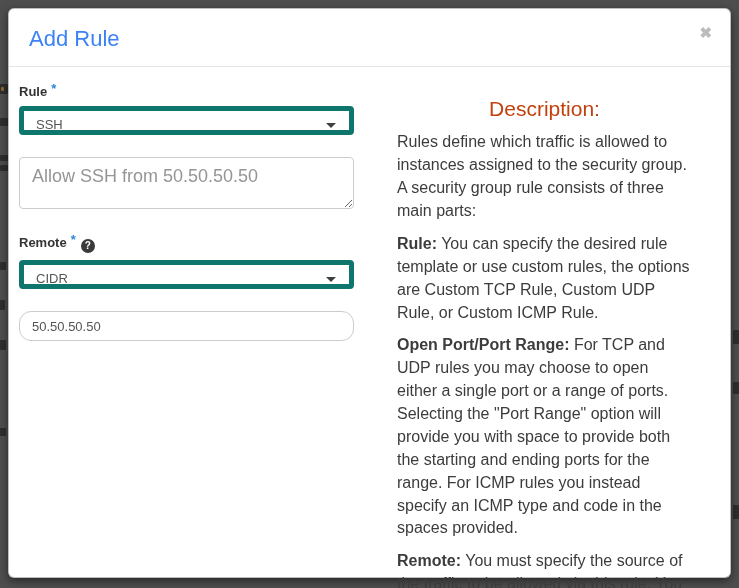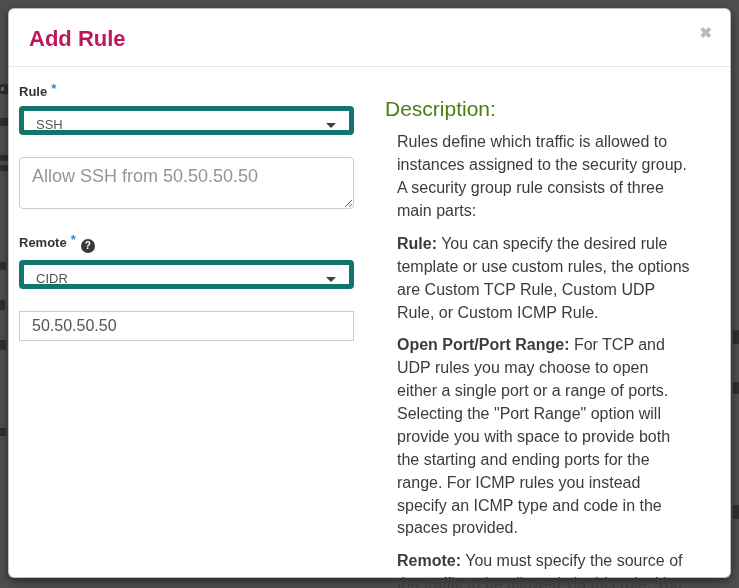--- a/index.html
+++ b/index.html
@@ -24,22 +24,22 @@
     flex-direction: column;
   }
   .modal-header {
     position: relative;
     padding: 17px 20px 14px 20px;
     border-bottom: 1px solid #e5e5e5;
     flex: 0 0 auto;
   }
   .modal-title {
     font-size: 22px;
-    font-weight: 700;
-    color: #be185d;
+    font-weight: 400;
+    color: #3b82f6;
     line-height: 1.2;
   }
   .close-btn {
     position: absolute;
     top: 16px; right: 18px;
     font-size: 15px;
     font-weight: 700;
     color: #bcbcbc;
     cursor: pointer;
     line-height: 1;
@@ -108,32 +108,33 @@
     font-family: "Liberation Sans", sans-serif;
     font-size: 18px;
     color: #555555;
     padding: 8px 12px;
     resize: both;
   }
   textarea.form-control::placeholder { color: #959595; opacity: 1; }
   input.form-control {
     width: 100%; height: 30px;
     border: 1px solid #cccccc;
-    border-radius: 0;
-    font-family: "Liberation Sans", sans-serif;
-    font-size: 16px;
+    border-radius: 12px;
+    font-family: "Liberation Sans", sans-serif;
+    font-size: 13px;
     color: #555555;
     padding: 0 12px;
   }
 
   .help-heading {
     font-size: 21px;
     font-weight: 400;
-    color: #4d7c0f;
+    color: #c2410c;
     margin: 13px 0 6px 0;
+    text-align: center;
   }
   .help-para {
     font-size: 16px;
     color: #3c3c3c;
     line-height: 1.43;
     margin: 10px 12px;
   }
   .help-para strong { font-weight: 700; }
 
   .modal-footer {

